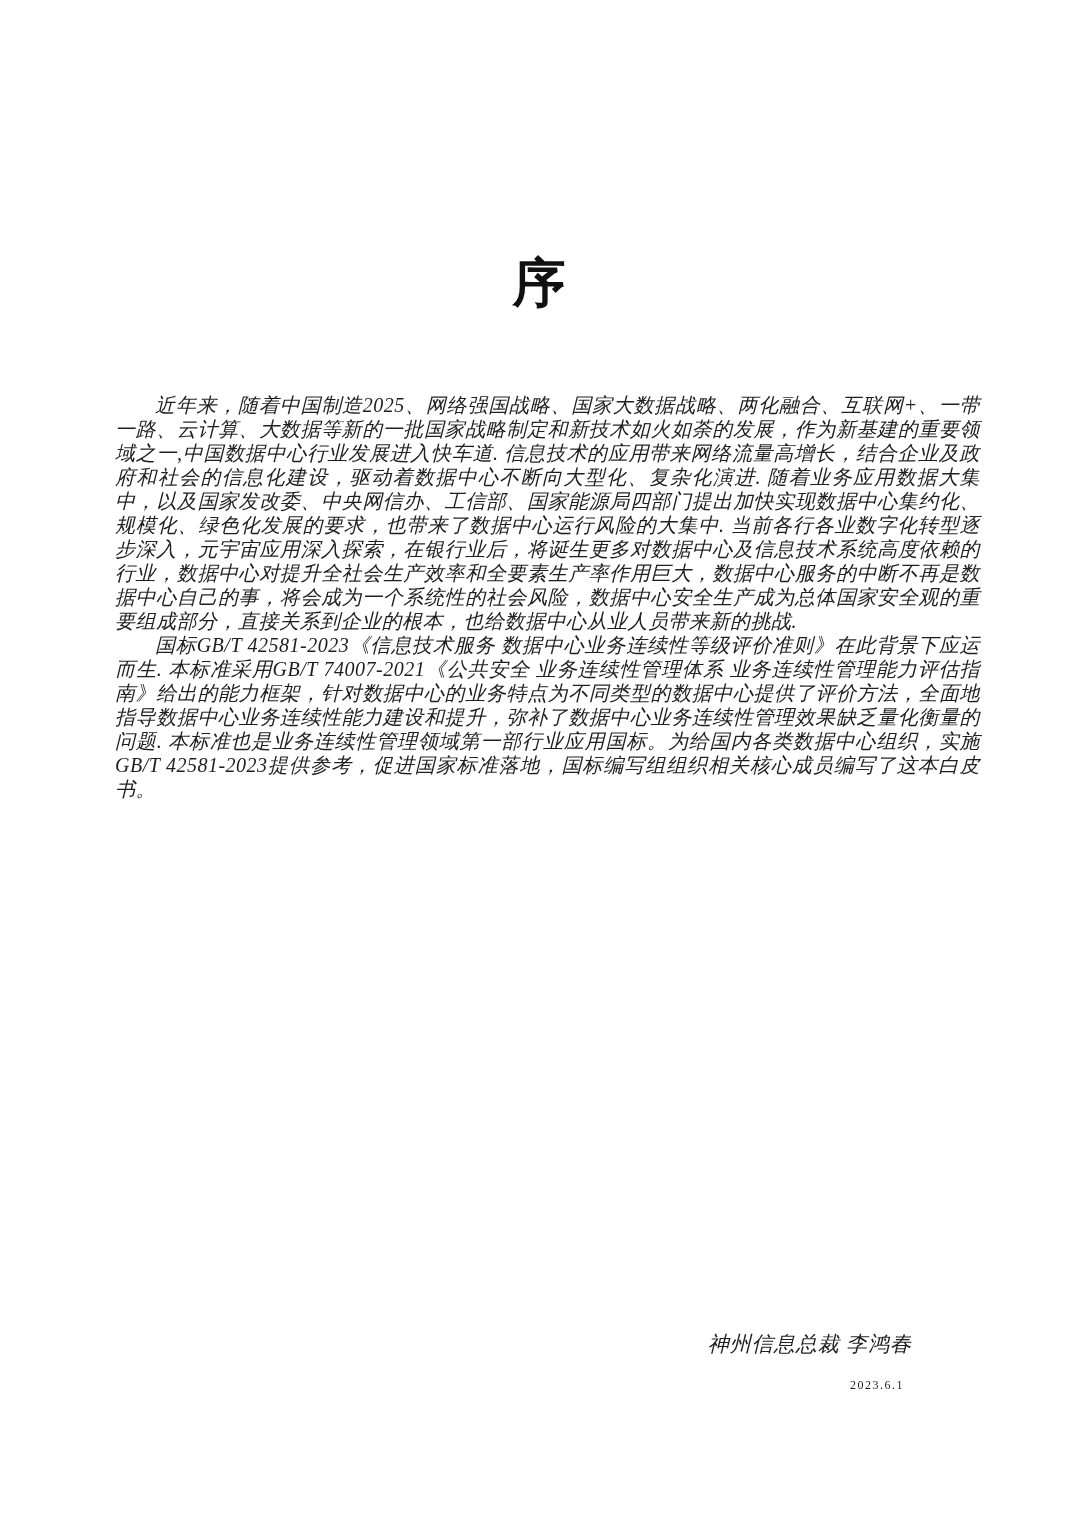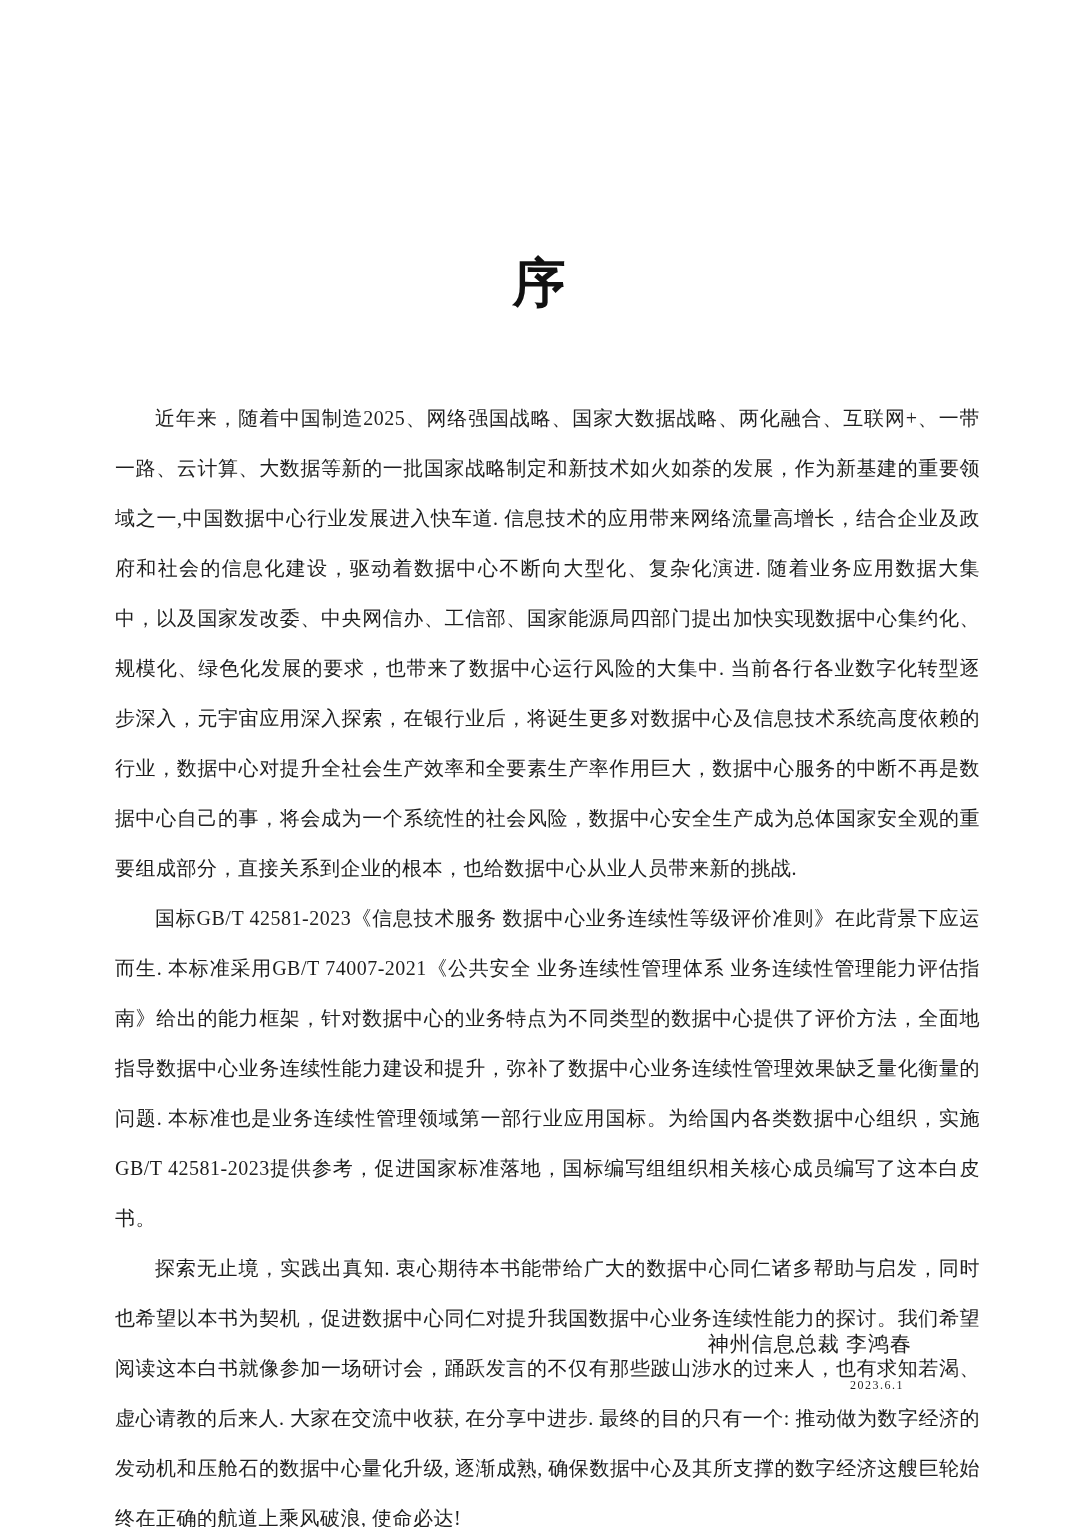--- a/index.html
+++ b/index.html
@@ -30,51 +30,52 @@
   }
   .content {
     position: absolute;
     top: 393px;
     left: 115px;
     width: 865px;
   }
   .content p {
     margin: 0;
     font-size: 20px;
-    line-height: 50px;
+    line-height: 24px;
     text-align: justify;
     text-indent: 2em;
     letter-spacing: 0.5px;
     color: #1e1e1e;
+    font-style: italic;
   }
   .signature {
     position: absolute;
     top: 1330px;
     right: 168px;
     font-size: 21px;
     letter-spacing: 1px;
     color: #1e1e1e;
+    font-style: italic;
   }
   .date {
     position: absolute;
     top: 1378px;
     right: 176px;
     font-size: 12px;
     letter-spacing: 1.5px;
     color: #1e1e1e;
   }
 </style>
 </head>
 <body>
 
 <div class="page">
   <h1 class="title">序</h1>
 
   <div class="content">
     <p>近年来，随着中国制造2025、网络强国战略、国家大数据战略、两化融合、互联网+、一带一路、云计算、大数据等新的一批国家战略制定和新技术如火如荼的发展，作为新基建的重要领域之一,中国数据中心行业发展进入快车道. 信息技术的应用带来网络流量高增长，结合企业及政府和社会的信息化建设，驱动着数据中心不断向大型化、复杂化演进. 随着业务应用数据大集中，以及国家发改委、中央网信办、工信部、国家能源局四部门提出加快实现数据中心集约化、规模化、绿色化发展的要求，也带来了数据中心运行风险的大集中. 当前各行各业数字化转型逐步深入，元宇宙应用深入探索，在银行业后，将诞生更多对数据中心及信息技术系统高度依赖的行业，数据中心对提升全社会生产效率和全要素生产率作用巨大，数据中心服务的中断不再是数据中心自己的事，将会成为一个系统性的社会风险，数据中心安全生产成为总体国家安全观的重要组成部分，直接关系到企业的根本，也给数据中心从业人员带来新的挑战.</p>
     <p>国标GB/T 42581-2023《信息技术服务 数据中心业务连续性等级评价准则》在此背景下应运而生. 本标准采用GB/T 74007-2021《公共安全 业务连续性管理体系 业务连续性管理能力评估指南》给出的能力框架，针对数据中心的业务特点为不同类型的数据中心提供了评价方法，全面地指导数据中心业务连续性能力建设和提升，弥补了数据中心业务连续性管理效果缺乏量化衡量的问题. 本标准也是业务连续性管理领域第一部行业应用国标。为给国内各类数据中心组织，实施GB/T 42581-2023提供参考，促进国家标准落地，国标编写组组织相关核心成员编写了这本白皮书。</p>
-    <p>探索无止境，实践出真知. 衷心期待本书能带给广大的数据中心同仁诸多帮助与启发，同时也希望以本书为契机，促进数据中心同仁对提升我国数据中心业务连续性能力的探讨。我们希望阅读这本白书就像参加一场研讨会，踊跃发言的不仅有那些跛山涉水的过来人，也有求知若渴、虚心请教的后来人. 大家在交流中收获, 在分享中进步. 最终的目的只有一个: 推动做为数字经济的发动机和压舱石的数据中心量化升级, 逐渐成熟, 确保数据中心及其所支撑的数字经济这艘巨轮始终在正确的航道上乘风破浪, 使命必达!</p>
   </div>
 
   <div class="signature">神州信息总裁 李鸿春</div>
 
   <div class="date">2023.6.1</div>
 </div>
 
 </body></html>

